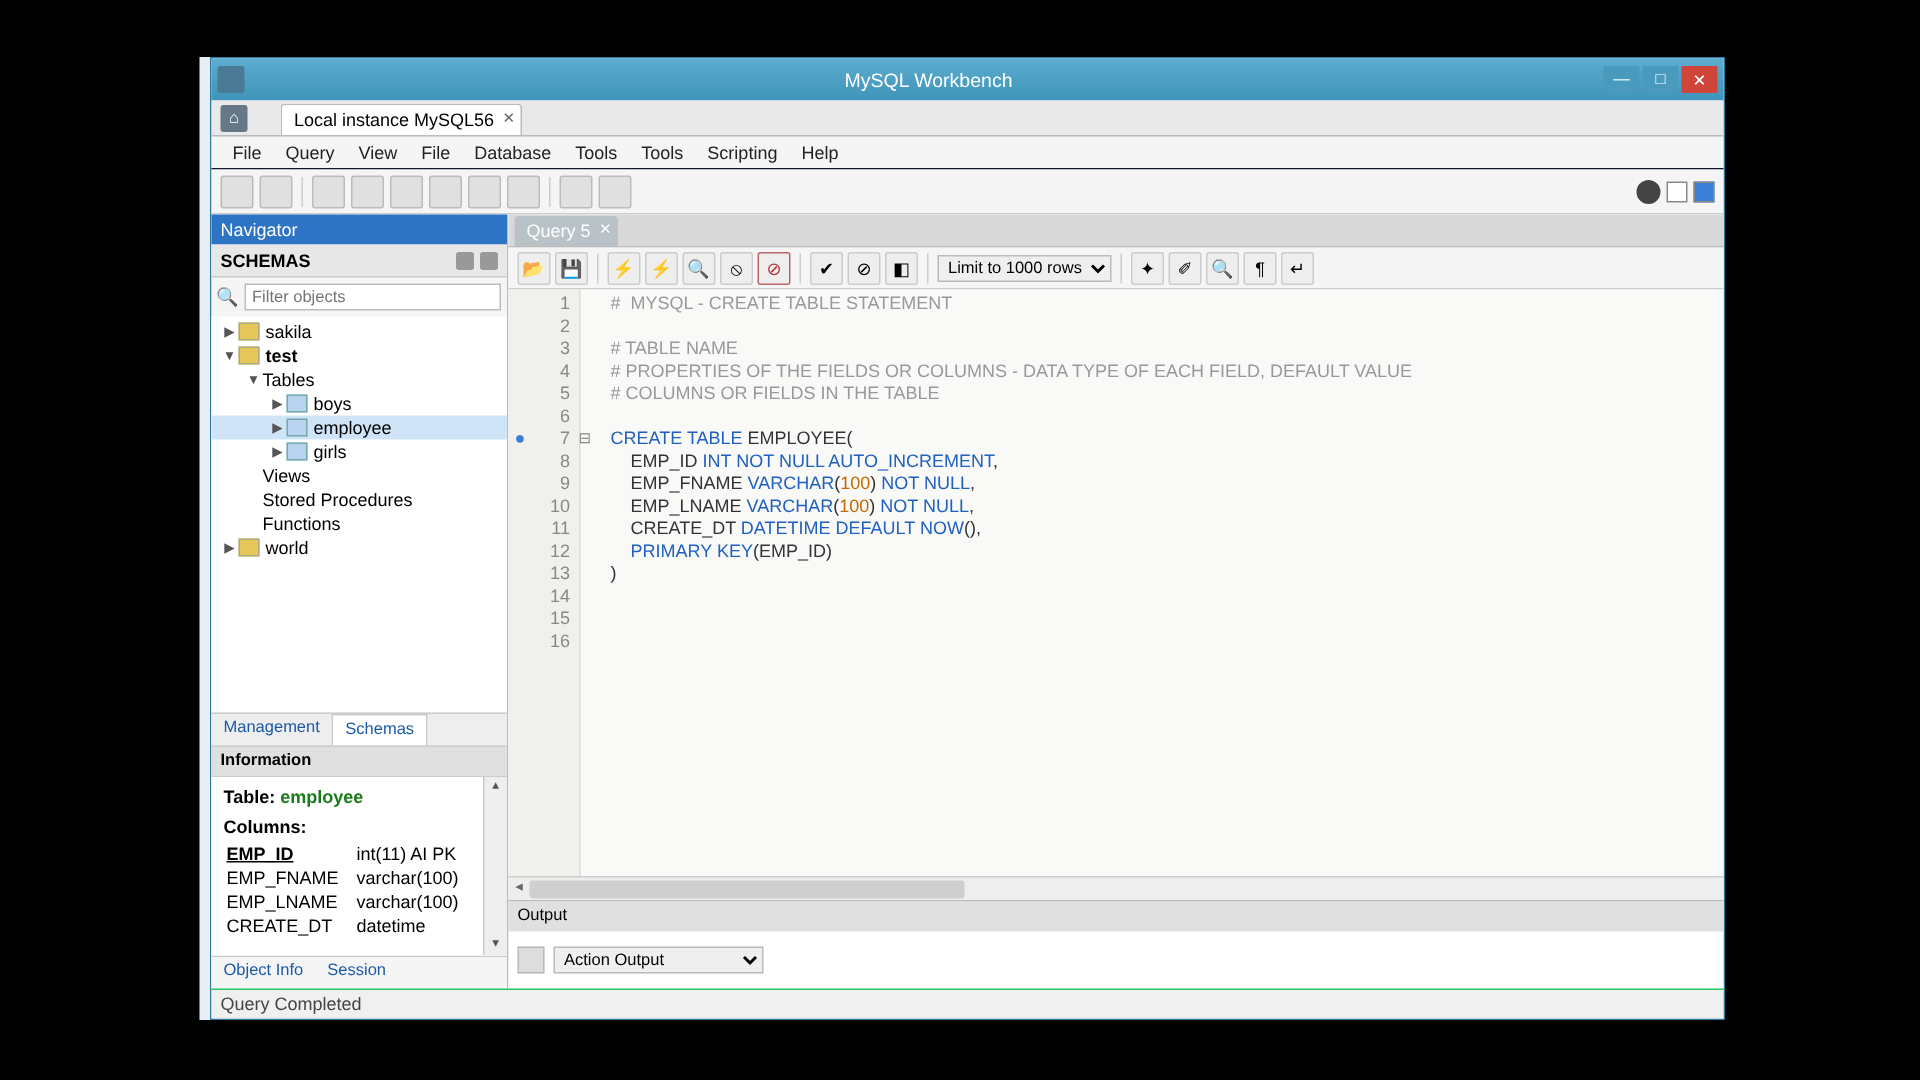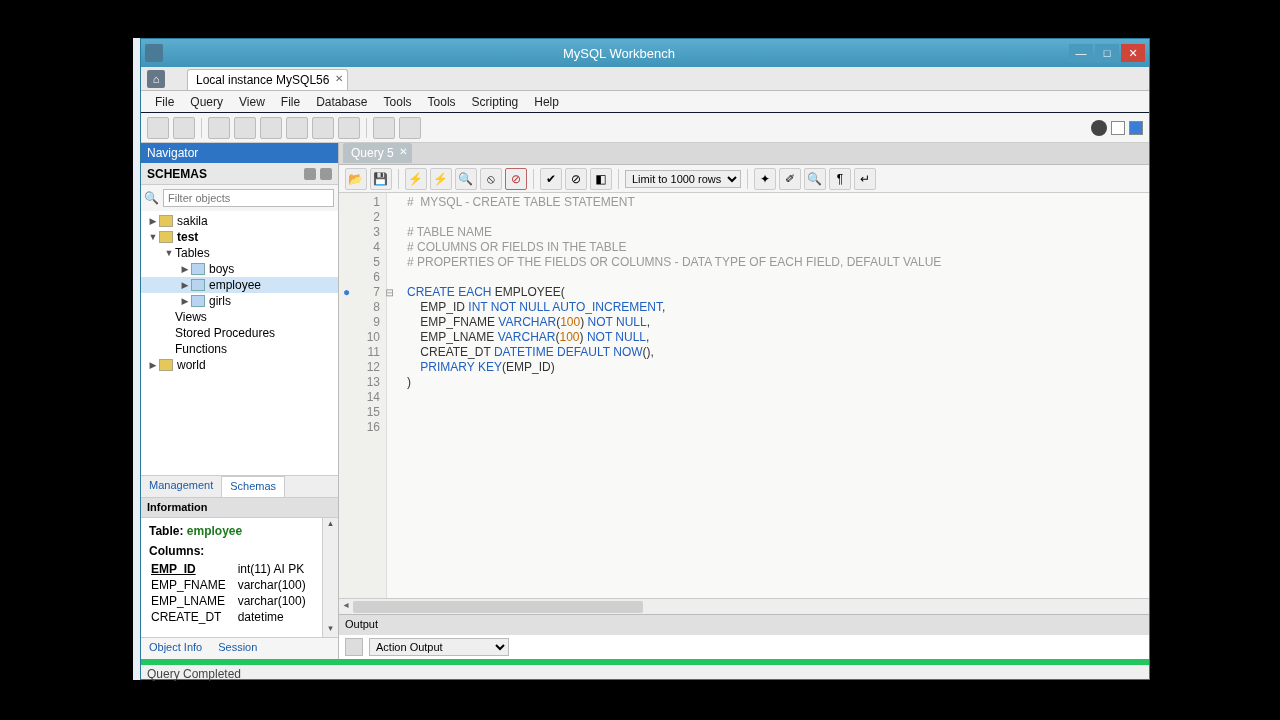--- a/index.html
+++ b/index.html
@@ -55,21 +55,21 @@
 .info-body table { font-size: 10px; margin-top: 2px; }
 .info-body td { padding-right: 10px; }
 .info-body td.pk { text-decoration: underline; font-weight: bold; }
 .info-scroll { position:absolute; right:0; top:0; bottom:0; width:16px; background:#eee; border-left:1px solid #ccc; }
 .info-scroll .up,.info-scroll .down{height:14px;text-align:center;font-size:9px;color:#555;}
 .nav-bottom-tabs { height: 22px; display: flex; border-top: 1px solid #ccc; background: #f5f5f5; }
 .nav-bottom-tabs span { padding: 3px 8px; font-size: 11px; color: #1a5aa6; }
 
 
 .editor-area { flex: 1; display: flex; flex-direction: column; background: #fff; }
-.query-tabs { height: 22px; background: #d9d9d9; display: flex; align-items: flex-start; border-bottom: 1px solid #bbb; }
+.query-tabs { height: 22px; background: #d9d9d9; display: flex; align-items: center; border-bottom: 1px solid #bbb; }
 .query-tabs .qtab { background: #b9c2c7; color: #fff; font-size: 11px; padding: 3px 18px 3px 8px; border-radius: 3px 3px 0 0; position: relative; margin-left: 4px; }
 .query-tabs .qtab .x { position:absolute; right:4px; top:3px; font-size:10px; }
 .editor-toolbar { height: 28px; background: #f5f5f5; display: flex; align-items: center; padding: 0 6px; gap: 3px; border-bottom: 1px solid #ccc; }
 .editor-toolbar .et-icon { width: 22px; height: 22px; background: #eee; border: 1px solid #ccc; border-radius: 2px; display:flex;align-items:center;justify-content:center;font-size:12px; }
 .editor-toolbar .et-icon.bolt { color:#d9a400; }
 .editor-toolbar .et-icon.stop { color:#b33; border-color:#b66; }
 .editor-toolbar .et-sep { width: 1px; height: 20px; background: #ccc; margin: 0 3px; }
 .editor-toolbar select { font-size: 11px; border: 1px solid #bbb; padding: 1px 2px; }
 .code-area { flex: 1; display: flex; overflow: auto; background: #f9f9f7; min-height: 0; }
 .gutter { width: 48px; background: #f0f0ed; text-align: right; padding: 2px 6px; font-family: Consolas, monospace; font-size: 12px; color: #888; border-right: 1px solid #ddd; }
@@ -79,24 +79,24 @@
 .code { padding: 2px 6px 2px 20px; font-family: Consolas, monospace; font-size: 12px; color: #333; }
 .code div { height: 15px; line-height: 15px; white-space: pre; }
 .c-cm { color: #999; }
 .c-kw { color: #2060c0; }
 .c-num { color: #c26a00; }
 .scroll-strip { height: 16px; background: #eee; border-top: 1px solid #ccc; display:flex; }
 .scroll-strip .sarr { width:14px; text-align:center; font-size:10px; color:#666;}
 .scroll-strip .sbar { width: 290px; height: 12px; background: #cfcfcf; margin: 2px 0; border-radius: 2px; }
 .output-section { border-top: 1px solid #bbb; }
 .output-header { height: 20px; background: #e0e0e0; font-size: 11px; padding: 3px 6px; }
-.output-row { height: 24px; display: flex; align-items: center; padding: 0 6px; gap: 6px; }
+.output-row { height: 38px; display: flex; align-items: center; padding: 0 6px; gap: 6px; }
 .output-row .out-icon { width: 18px; height: 18px; background: #ddd; border: 1px solid #bbb; }
 .output-row select { font-size: 11px; border: 1px solid #bbb; padding: 1px 2px; width: 140px; }
-.statusbar { height: 20px; background: #f0f0f0; border-top: 6px solid #22c55e; padding: 2px 6px; font-size: 11px; color: #444; }
+.statusbar { height: 20px; background: #f0f0f0; border-top: 1px solid #22c55e; padding: 2px 6px; font-size: 11px; color: #444; }
 
 
 .back-sliver { position: absolute; left: 133px; top: 38px; width: 10px; height: 642px; background: #e8eef5; border-right: 1px solid #99b; }
 </style>
 </head>
 <body>
 
 <div class="back-sliver"></div>
 
 <div class="app-window">
@@ -301,24 +301,24 @@
             <div>12</div>
             <div>13</div>
             <div>14</div>
             <div>15</div>
             <div>16</div>
         </div>
         <div class="code" id="code-content">
             <div><span class="c-cm">#  MYSQL - CREATE TABLE STATEMENT</span></div>
             <div></div>
             <div><span class="c-cm"># TABLE NAME</span></div>
+            <div><span class="c-cm"># PROPERTIES OF THE FIELDS OR COLUMNS - DATA TYPE OF EACH FIELD, DEFAULT VALUE</span></div>
             <div><span class="c-cm"># COLUMNS OR FIELDS IN THE TABLE</span></div>
-            <div><span class="c-cm"># PROPERTIES OF THE FIELDS OR COLUMNS - DATA TYPE OF EACH FIELD, DEFAULT VALUE</span></div>
-            <div></div>
-            <div><span class="c-kw">CREATE</span> <span class="c-kw">EACH</span> EMPLOYEE(</div>
+            <div></div>
+            <div><span class="c-kw">CREATE</span> <span class="c-kw">TABLE</span> EMPLOYEE(</div>
             <div>    EMP_ID <span class="c-kw">INT</span> <span class="c-kw">NOT</span> <span class="c-kw">NULL</span> <span class="c-kw">AUTO_INCREMENT</span>,</div>
             <div>    EMP_FNAME <span class="c-kw">VARCHAR</span>(<span class="c-num">100</span>) <span class="c-kw">NOT</span> <span class="c-kw">NULL</span>,</div>
             <div>    EMP_LNAME <span class="c-kw">VARCHAR</span>(<span class="c-num">100</span>) <span class="c-kw">NOT</span> <span class="c-kw">NULL</span>,</div>
             <div>    CREATE_DT <span class="c-kw">DATETIME</span> <span class="c-kw">DEFAULT</span> <span class="c-kw">NOW</span>(),</div>
             <div>    <span class="c-kw">PRIMARY</span> <span class="c-kw">KEY</span>(EMP_ID)</div>
             <div>)</div>
             <div></div>
             <div></div>
             <div></div>
           </div>

